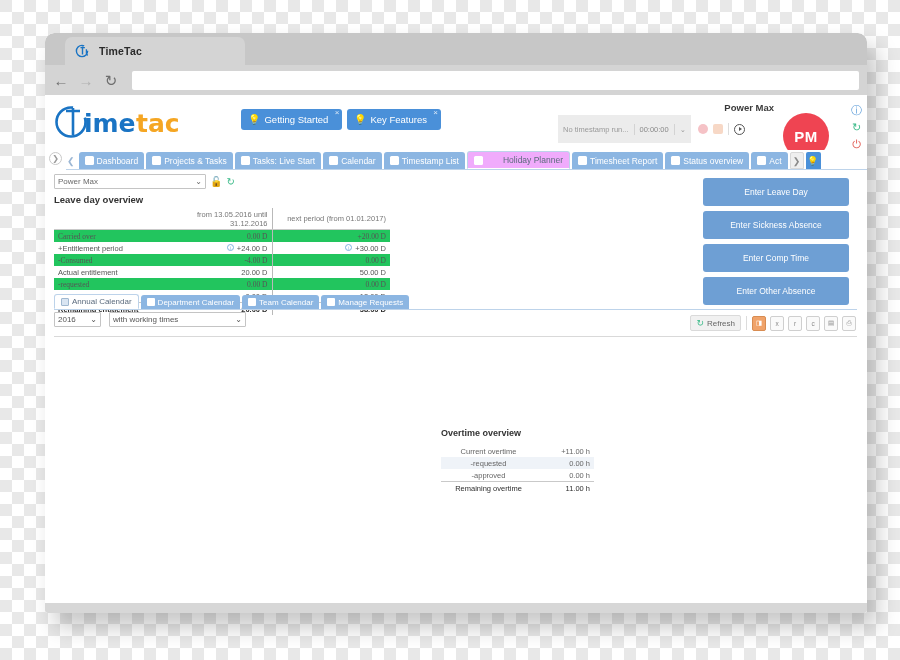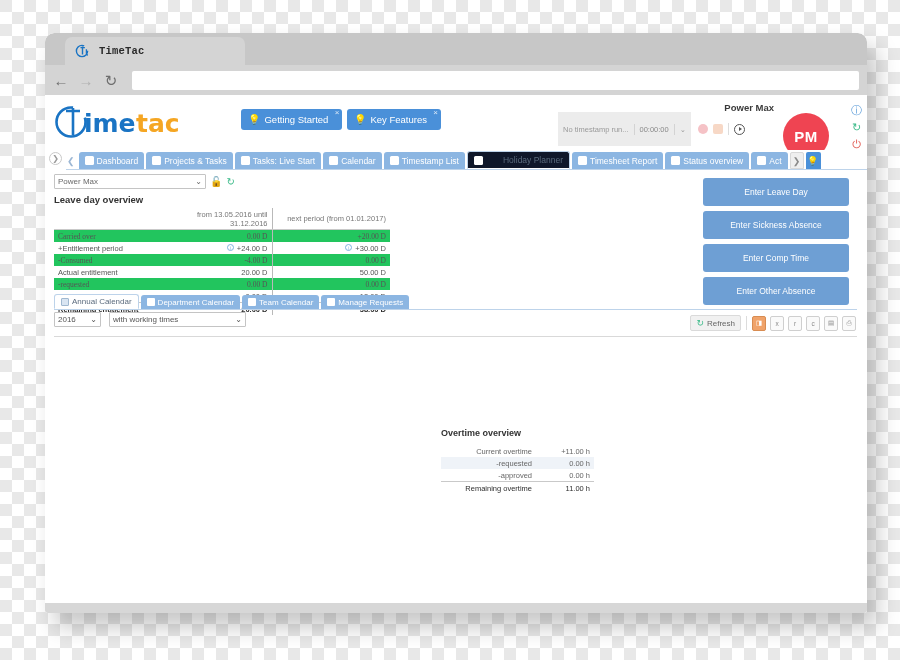--- a/index.html
+++ b/index.html
@@ -23,21 +23,21 @@
   #tabstrip {
     height:32px; background:#c7c7c7; position:relative;
     border-radius:9px 9px 0 0;
   }
   #tab {
     position:absolute; left:20px; top:4px; width:180px; height:28px;
     background:#d4d4d4; border-radius:7px 7px 0 0;
     display:flex; align-items:center; padding-left:10px; gap:8px;
   }
   #tab .favicon { width:16px; height:16px; flex:0 0 16px; }
-  #tab .tabtitle { font-size:10.5px; font-weight:bold; color:#2b2b2b; letter-spacing:.2px;font-family:Liberation Mono, monospace;}
+  #tab .tabtitle { font-size:10.5px; font-weight:bold; color:#2b2b2b; letter-spacing:.2px;}
 
   #omnibar {
     height:30px; background:#d4d4d4; display:flex; align-items:center;
     padding:0 8px; gap:9px;
   }
   #omnibar .navbtn { font-size:15px; color:#6e6e6e; line-height:1;
      width:16px; text-align:center; }
   #omnibar .navbtn.dim { color:#b0b0b0; }
   #omnibar .urlfield {
     flex:1; height:19px; background:#fff; border-radius:2px; margin-left:4px;
@@ -66,21 +66,21 @@
     position:absolute; right:38px; top:18px; width:46px; height:46px;
     border-radius:50%; background:#ef4452; color:#fff;
     display:flex; align-items:center; justify-content:center;
     font-size:15px; font-weight:bold; letter-spacing:.5px;
   }
   #tsbar {
     position:absolute; right:122px; top:26px; height:16px;
     display:flex; align-items:center; gap:0;
   }
   #tsbar .tsbox {
-    background:#ececec; border-radius:0; height:34px;
+    background:#ececec; border-radius:0; height:28px;
     display:flex; align-items:center; font-size:7.5px; color:#9a9a9a;
   }
   #tsbar .tsbox span { padding:0 5px; }
   #tsbar .tsbox .sep { border-left:1px solid #d3d3d3; padding:0; width:0; height:11px; }
   #tsbar .tsbox .tsval { color:#8a8a8a; }
   #tsbar .tsicons { display:flex; align-items:center; gap:5px; margin-left:7px; }
   .rdot { width:10px;height:10px;border-radius:50%;background:#f5c2c6; }
   .rsq  { width:10px;height:10px;border-radius:2px;background:#f7d8c6; }
   .vsep { width:1px; height:12px; background:#ddd; }
   .playo { width:11px;height:11px;border-radius:50%;border:1.2px solid #555;
@@ -108,21 +108,21 @@
   #modbar .arrow { color:#9bb6d4; font-size:9px; padding:0 2px 3px 1px; }
   .mtab {
     height:17px; background:#8cb6e2; color:#fff; border-radius:3px 3px 0 0;
     display:flex; align-items:center; gap:3px; padding:0 6px;
     white-space:nowrap;
   }
   .mtab .mi {
     width:9px;height:9px;border-radius:1.5px;background:#fff;
     display:inline-block; flex:0 0 9px;
   }
-  .mtab.active { background:#0f172a; color:#5b6b7d; border:1px solid #bdd3ea;
+  .mtab.active { background:#f0abfc; color:#5b6b7d; border:1px solid #bdd3ea;
      border-bottom:1px solid #fff; height:18px;gap:20px; }
   #modbar .nextarrow {
     width:14px;height:17px;background:#efefef;border:1px solid #d8d8d8;
     color:#8a8a8a;font-size:9px;display:flex;align-items:center;justify-content:center;
     border-radius:2px 2px 0 0;
   }
   #modbar .bulbtab {
     width:15px;height:17px;background:#4a90d9;border-radius:2px 2px 0 0;
     display:flex;align-items:center;justify-content:center;color:#ffe066;font-size:9px;
   }
@@ -152,21 +152,21 @@
   table.lv tr.z { background:#22c55e;font-family:Liberation Serif, serif; }
   table.lv tr.tot td { font-weight:bold; color:#2d2d2d; border-top:1px solid #c9c9c9; }
   .ico-i { display:inline-block; width:7px; height:7px; border-radius:50%;
      border:1px solid #7fb2e0; color:#7fb2e0; font-size:5px; line-height:6px;
      text-align:center; margin-right:3px; vertical-align:1px;}
 
   #otblock { position:absolute; left:396px; top:258px; }
   #otblock h3 { margin:0 0 7px 0; font-size:9px; color:#333; }
   table.ot { border-collapse:collapse; font-size:7.5px; color:#666; }
   table.ot td { padding:1.5px 4px; height:11px; }
-  table.ot .lbl { text-align:right; width:95px; }
+  table.ot .lbl { text-align:center; width:95px; }
   table.ot .val { text-align:right; width:58px; }
   table.ot tr.z { background:#eff3f8; }
   table.ot tr.tot td { font-weight:normal; color:#2d2d2d; border-top:1px solid #c9c9c9; }
 
   #actions { position:absolute; right:18px; top:8px; width:146px; }
   .actbtn {
     height:28px; background:#6e9fd4; color:#fff; font-size:8.5px;
     border-radius:3px; margin-bottom:5px; display:flex;
     align-items:center; justify-content:center; border:none; width:100%;
     font-family:"Liberation Sans", sans-serif;

